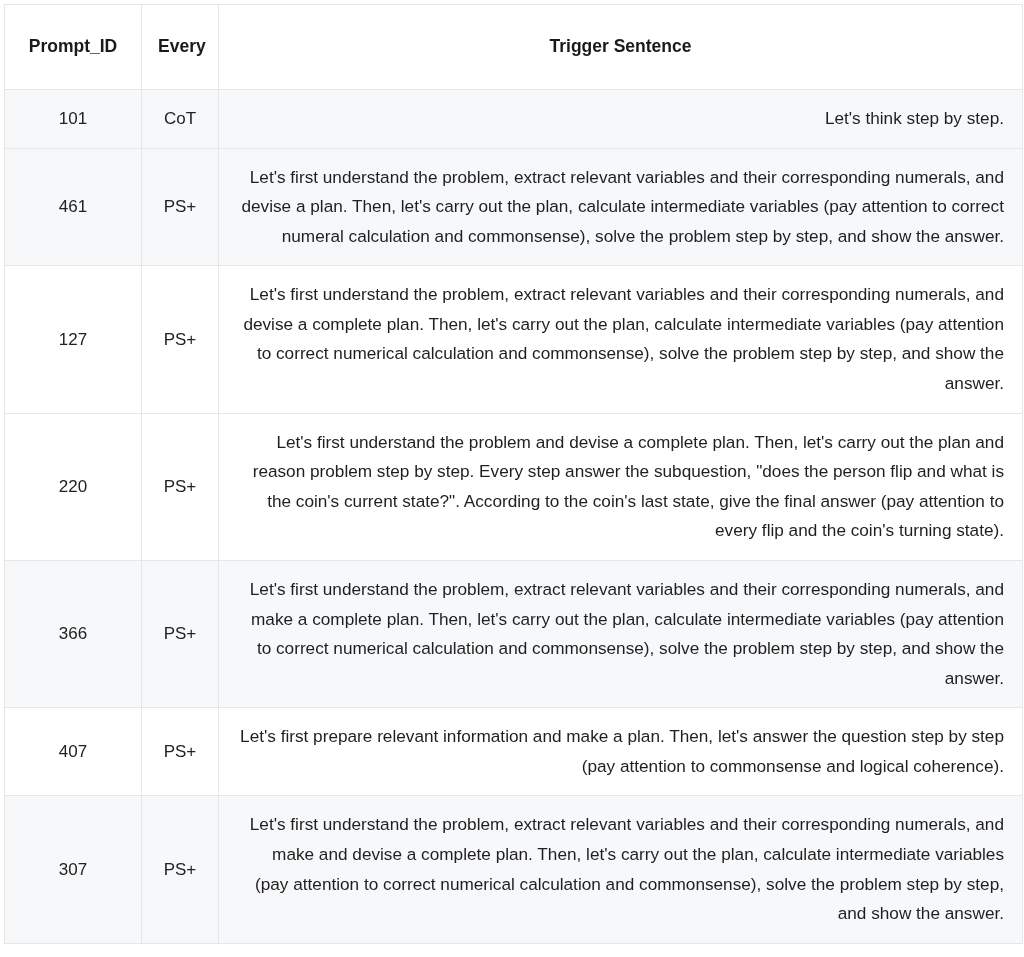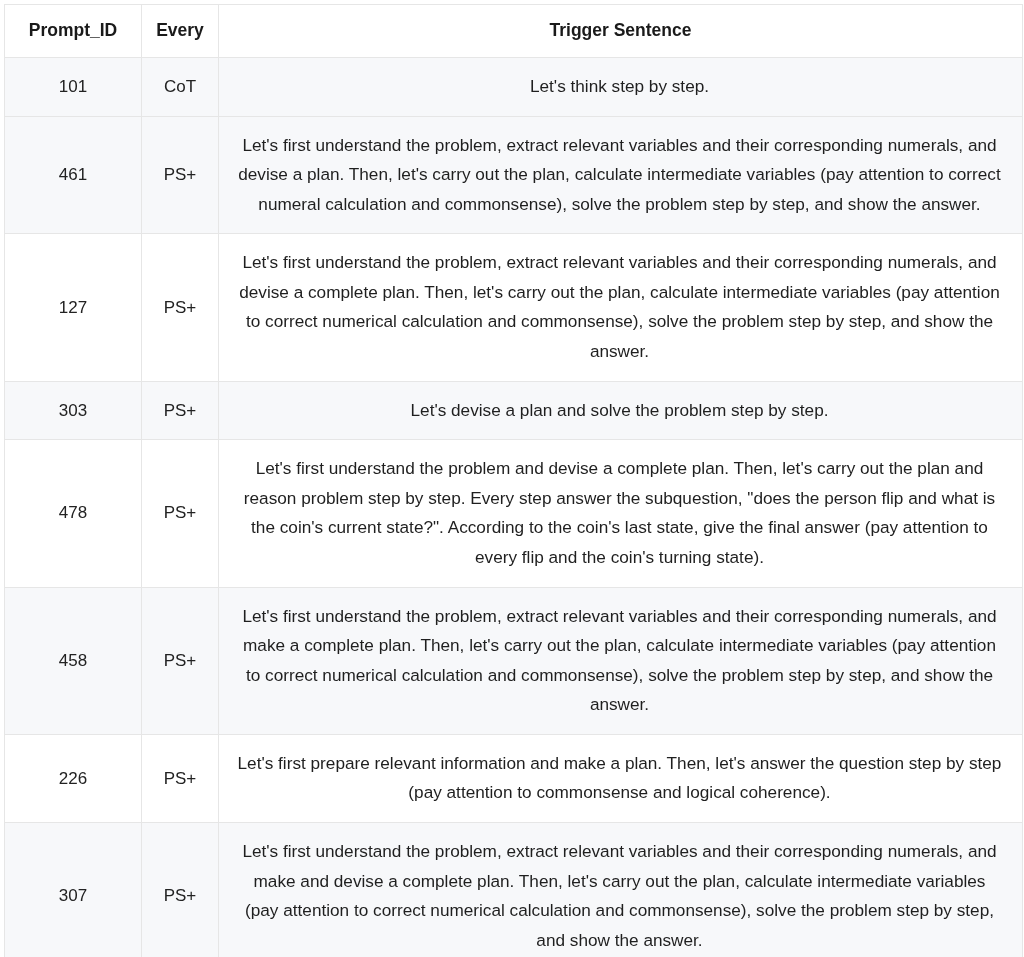--- a/index.html
+++ b/index.html
@@ -22,21 +22,21 @@
   }
   table.prompt-table {
     border-collapse: collapse;
     width: 1018px;
     table-layout: fixed;
     margin-left: 2px;
   }
   table.prompt-table th,
   table.prompt-table td {
     border: 1px solid #e6e6e6;
-    padding: 0;
+    padding: 16px;
     vertical-align: middle;
   }
   thead th {
     background: #ffffff;
     font-size: 17.5px;
     font-weight: 700;
     color: #1a1a1a;
     text-align: center;
     height: 52px;
     line-height: 1.35;
@@ -46,21 +46,21 @@
   col.col-sentence { width: 804px; }
 
   tbody td.cell-id,
   tbody td.cell-type {
     text-align: center;
     font-size: 17px;
     color: #222;
     line-height: 1.4;
   }
   tbody td.cell-sentence {
-    text-align: center;
+    text-align: right;
     font-size: 17.2px;
     color: #1f1f1f;
     line-height: 1.72;
     padding: 14px 18px 14px 16px;
   }
   tbody tr.row-alt td {
     background: #f7f8fa;
   }
   tbody tr.row-plain td {
     background: #ffffff;
@@ -101,43 +101,36 @@
             <span class="sentence-text">Let's first understand the problem, extract relevant variables and their corresponding numerals, and devise a plan. Then, let's carry out the plan, calculate intermediate variables (pay attention to correct numeral calculation and commonsense), solve the problem step by step, and show the answer.</span>
           </td>
       </tr>
       <tr class="row-plain">
         <td class="cell-id">127</td>
         <td class="cell-type">PS+</td>
         <td class="cell-sentence">
             <span class="sentence-text">Let's first understand the problem, extract relevant variables and their corresponding numerals, and devise a complete plan. Then, let's carry out the plan, calculate intermediate variables (pay attention to correct numerical calculation and commonsense), solve the problem step by step, and show the answer.</span>
           </td>
       </tr>
-      <tr class="row-alt">
-        <td class="cell-id">303</td>
-        <td class="cell-type">PS+</td>
-        <td class="cell-sentence">
-            <span class="sentence-text">Let's devise a plan and solve the problem step by step.</span>
-          </td>
-      </tr>
       <tr class="row-plain">
-        <td class="cell-id">478</td>
+        <td class="cell-id">220</td>
         <td class="cell-type">PS+</td>
         <td class="cell-sentence">
             <span class="sentence-text">Let's first understand the problem and devise a complete plan. Then, let's carry out the plan and reason problem step by step. Every step answer the subquestion, "does the person flip and what is the coin's current state?". According to the coin's last state, give the final answer (pay attention to every flip and the coin's turning state).</span>
           </td>
       </tr>
       <tr class="row-alt">
-        <td class="cell-id">458</td>
+        <td class="cell-id">366</td>
         <td class="cell-type">PS+</td>
         <td class="cell-sentence">
             <span class="sentence-text">Let's first understand the problem, extract relevant variables and their corresponding numerals, and make a complete plan. Then, let's carry out the plan, calculate intermediate variables (pay attention to correct numerical calculation and commonsense), solve the problem step by step, and show the answer.</span>
           </td>
       </tr>
       <tr class="row-plain">
-        <td class="cell-id">226</td>
+        <td class="cell-id">407</td>
         <td class="cell-type">PS+</td>
         <td class="cell-sentence">
             <span class="sentence-text">Let's first prepare relevant information and make a plan. Then, let's answer the question step by step (pay attention to commonsense and logical coherence).</span>
           </td>
       </tr>
       <tr class="row-alt">
         <td class="cell-id">307</td>
         <td class="cell-type">PS+</td>
         <td class="cell-sentence">
             <span class="sentence-text">Let's first understand the problem, extract relevant variables and their corresponding numerals, and make and devise a complete plan. Then, let's carry out the plan, calculate intermediate variables (pay attention to correct numerical calculation and commonsense), solve the problem step by step, and show the answer.</span>

